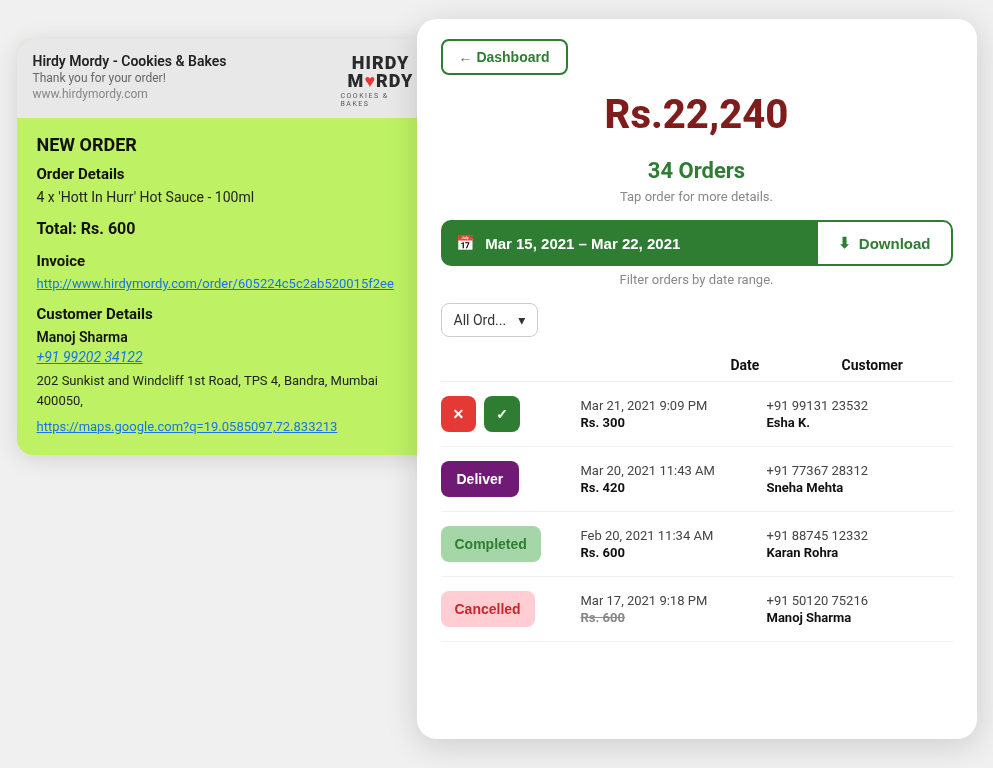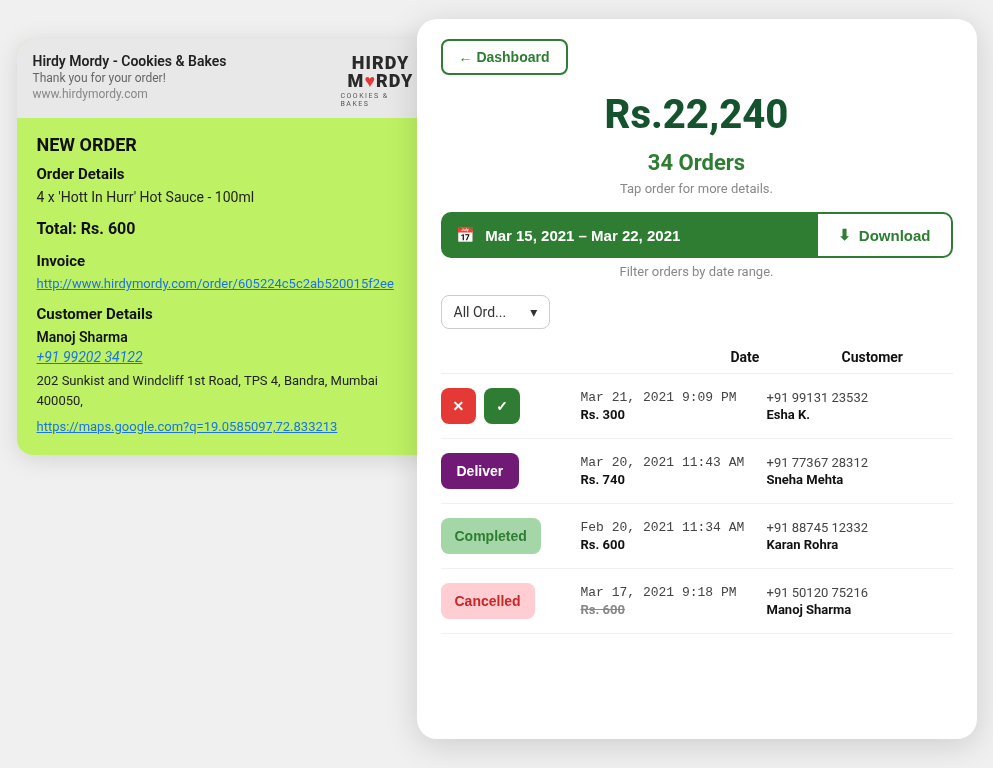--- a/index.html
+++ b/index.html
@@ -185,22 +185,22 @@
       color: #2e7d32;
       cursor: pointer;
       background: #fff;
       margin-bottom: 16px;
     }
 
     .dashboard-amount {
       text-align: center;
       font-size: 40px;
       font-weight: 800;
-      color: #14532d;
-      margin-bottom: 12px;
+      color: #7f1d1d;
+      margin-bottom: 20px;
     }
 
     .dashboard-orders {
       text-align: center;
       font-size: 22px;
       font-weight: 700;
       color: #2e7d32;
       margin-bottom: 6px;
     }
 
@@ -263,21 +263,21 @@
 
     .filter-dropdown {
       border: 1.5px solid #ccc;
       border-radius: 8px;
       padding: 8px 12px;
       font-size: 14px;
       color: #333;
       cursor: pointer;
       display: flex;
       align-items: center;
-      gap: 24px;
+      gap: 12px;
       background: #fff;
     }
 
     .orders-table-header {
       display: grid;
       grid-template-columns: 140px 1fr 1fr;
       padding: 8px 0 8px 150px;
       font-size: 14px;
       font-weight: 700;
       color: #111;
@@ -335,21 +335,20 @@
       padding: 10px 14px;
     }
 
     .order-date-cell {
       font-size: 13px;
       color: #444;
     }
 
     .order-date {
       margin-bottom: 2px;
-      font-family: Liberation Mono, monospace;
     }
 
     .order-amount {
       font-weight: 700;
       color: #111;
     }
 
     .order-amount.strikethrough {
       text-decoration: line-through;
       color: #888;
@@ -451,21 +450,21 @@
         <div class="customer-name-small">Esha K.</div>
       </div>
     </div>
         <div class="order-row">
 
         <div class="order-status-cell">
           <button class="status-btn deliver">Deliver</button>
         </div>
       <div class="order-date-cell">
         <div class="order-date">Mar 20, 2021 11:43 AM</div>
-        <div class="order-amount">Rs. 740</div>
+        <div class="order-amount">Rs. 420</div>
       </div>
       <div class="order-customer-cell">
         <div class="customer-phone-num">+91 77367 28312</div>
         <div class="customer-name-small">Sneha Mehta</div>
       </div>
     </div>
         <div class="order-row">
 
         <div class="order-status-cell">
           <button class="status-btn completed">Completed</button>

